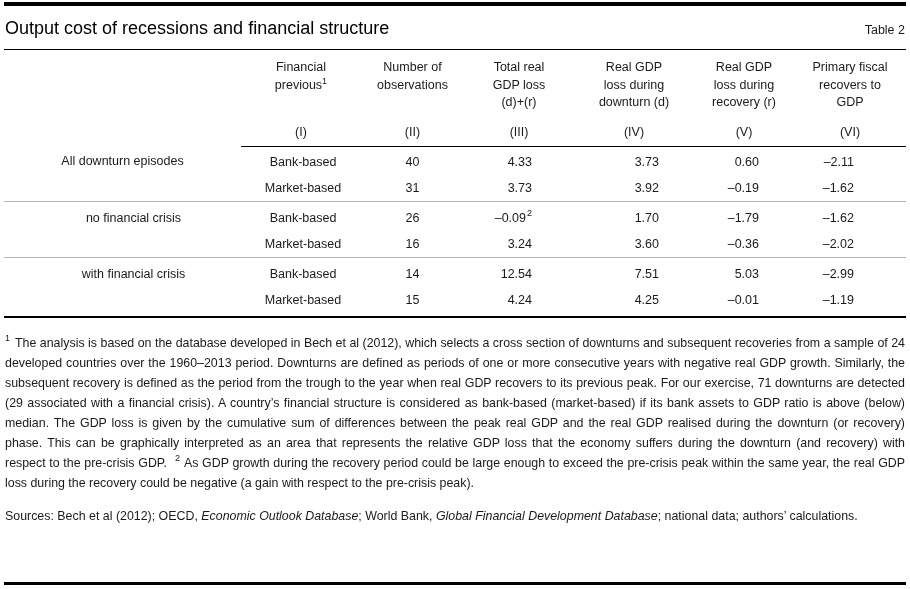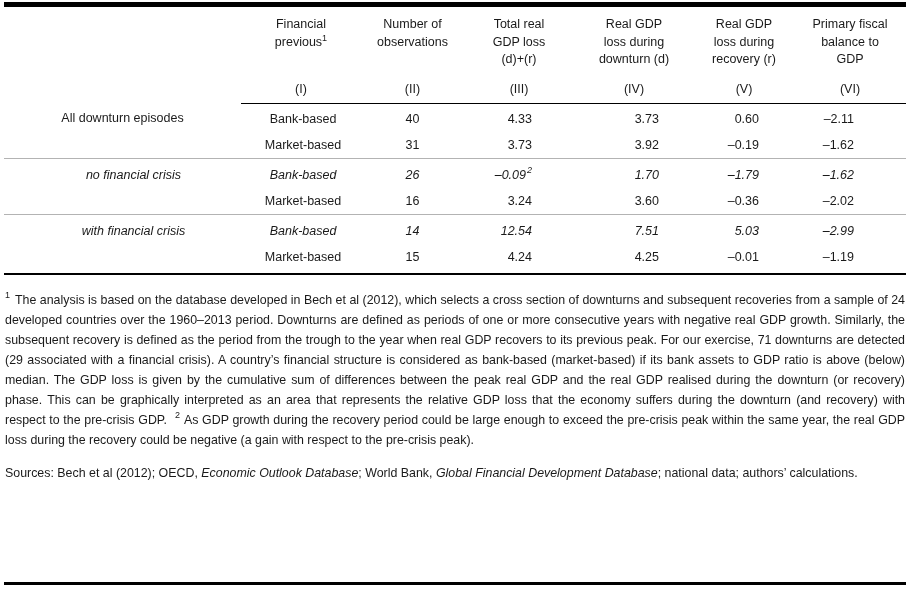--- a/index.html
+++ b/index.html
@@ -32,40 +32,44 @@
   td{padding:5px 0;line-height:16px;vertical-align:middle;}
   td.rowlabel{text-align:center;}
   td.rowlabel.indent{padding-left:22px;}
   td.struct{text-align:center;padding-left:4px;}
   td.obs{text-align:center;margin-top:19px;}
   td.c3{text-align:right;padding-right:42px;}
   td.c4{text-align:right;padding-right:35px;}
   td.c5{text-align:right;padding-right:35px;}
   td.c6{text-align:right;padding-right:52px;}
   tr.first-data td{padding-top:7px;}
-  tr.gsep td{border-top:1px solid #b3b3b3;padding-top:8px;font-style:italic;}
+  tr.gsep td{border-top:1px solid #b3b3b3;padding-top:8px;}
   tr.last td{border-bottom:2px solid #000;padding-bottom:8px;}
 
   sup{font-size:9px;line-height:0;}
   sup.cellsup{margin-left:1px;}
 
   .footnote{font-size:12.4px;line-height:20px;text-align:justify;margin:15px 1px 0 1px;}
   .footnote sup.m1{margin-right:5px;}
   .footnote sup.m2{margin-left:8px;margin-right:4px;}
   .sources{font-size:12.4px;line-height:20px;text-align:left;margin:13px 1px 0 1px;}
   .sources .it{font-style:italic;}
   .copyright{font-size:11.5px;text-align:right;margin:11px 1px 0 1px;}
 </style>
 </head>
 <body>
 
 <div class="page">
 
   <div class="rule-thick rule-top"></div>
 
+  <div class="title-row">
+    <div class="title">Output cost of recessions and financial structure</div>
+    <div class="table-label">Table 2</div>
+  </div>
 
   <div class="title-rule"></div>
 
   <table class="data">
     <colgroup>
       <col class="c-label">
         <col class="c-struct">
         <col class="c-obs">
         <col class="c-t">
         <col class="c-d">
@@ -93,21 +97,21 @@
         <div>loss during</div>
         <div>downturn (d)</div>
       </th>
       <th>
         <div>Real GDP</div>
         <div>loss during</div>
         <div>recovery (r)</div>
       </th>
       <th>
         <div>Primary fiscal</div>
-        <div>balance to</div>
+        <div>recovers to</div>
         <div>GDP</div>
       </th>
     </tr>
     <tr class="romans">
       <th></th>
       <th class="rn">(I)</th>
       <th class="rn">(II)</th>
       <th class="rn">(III)</th>
       <th class="rn">(IV)</th>
       <th class="rn">(V)</th>

